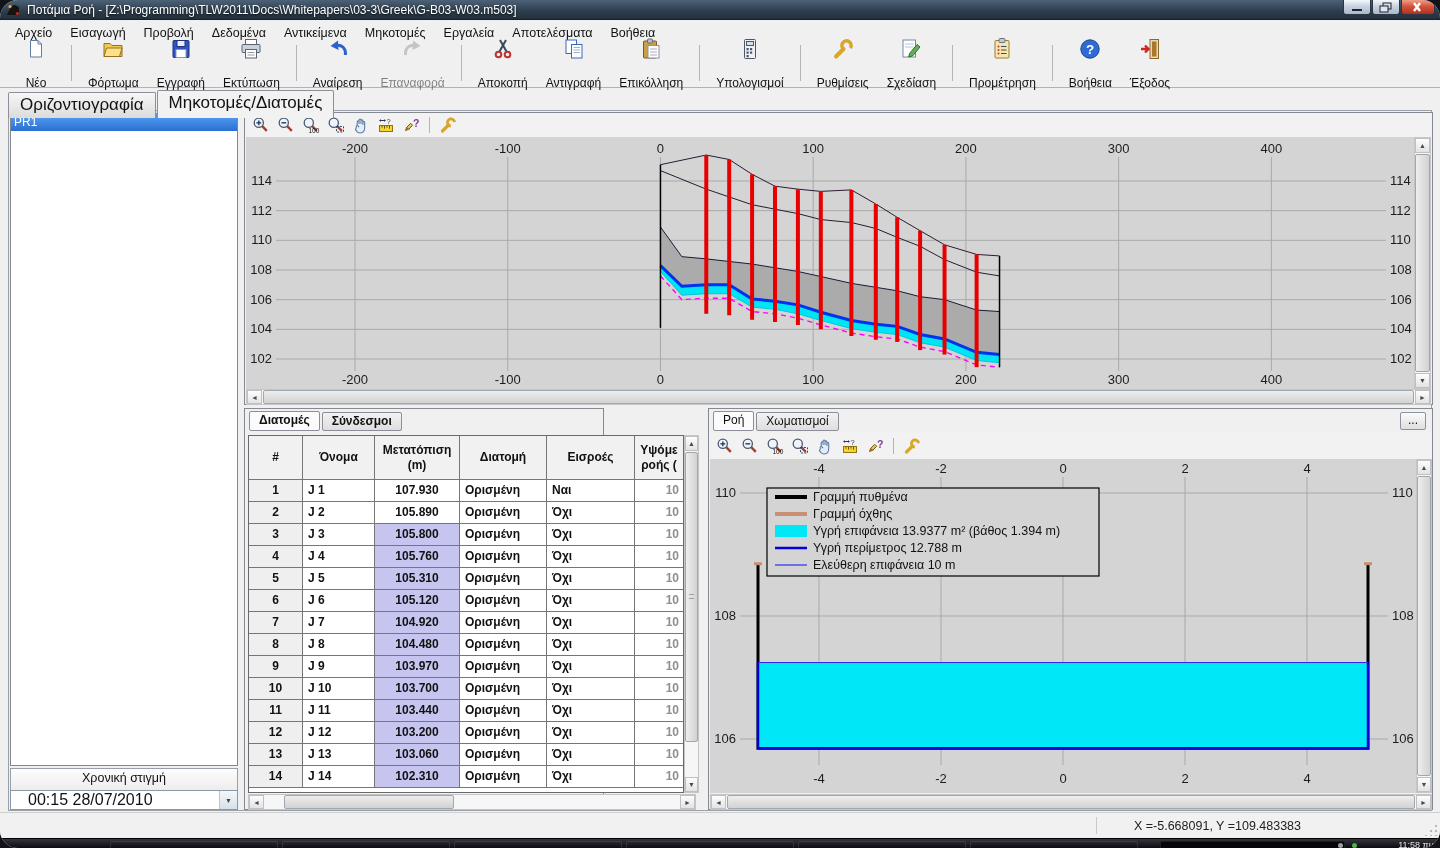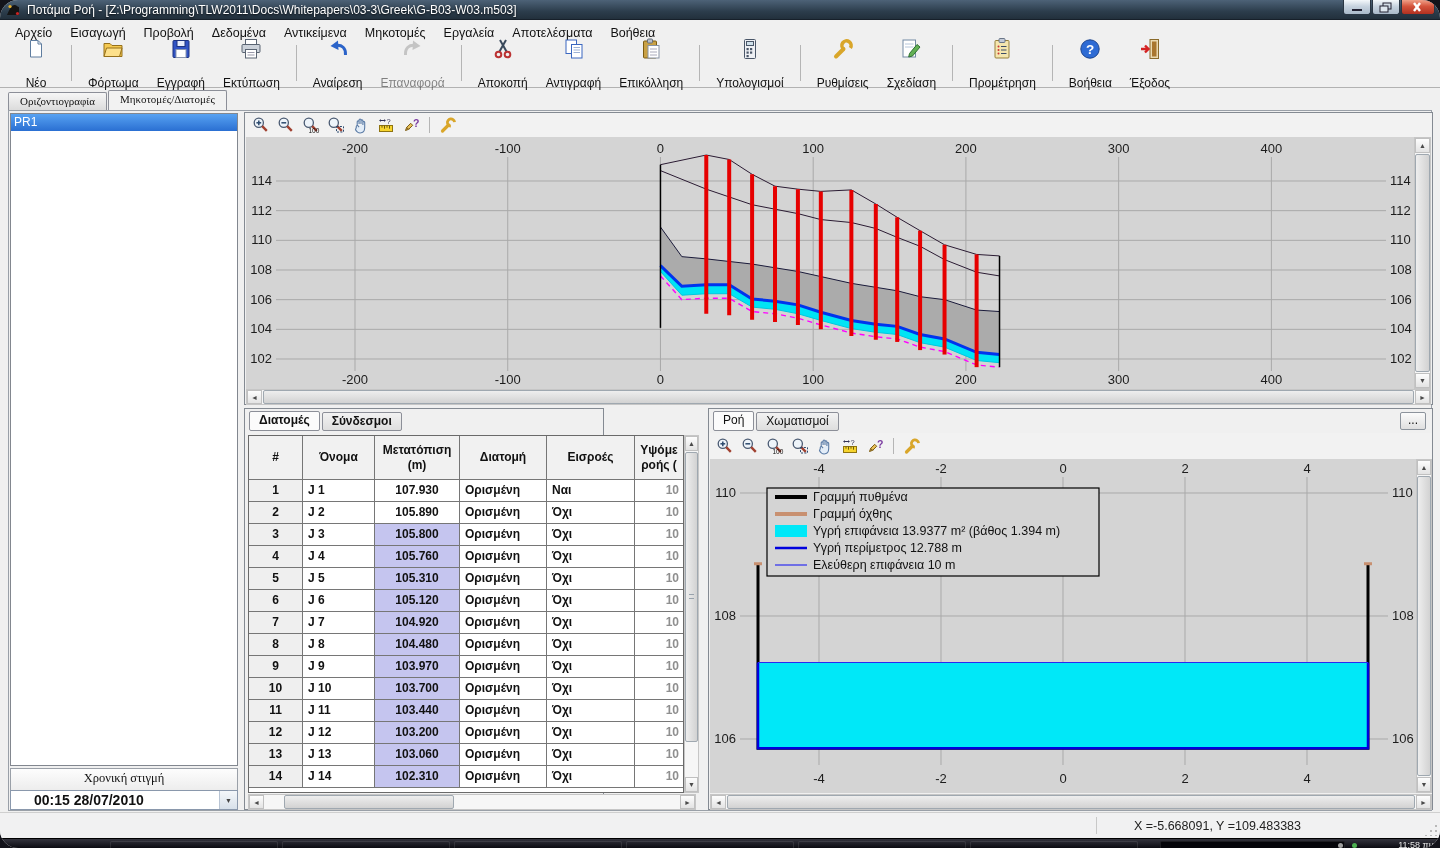--- a/index.html
+++ b/index.html
@@ -24,41 +24,41 @@
   .toolbar{position:absolute;left:0;top:40px;width:1440px;height:48px;background:#f0f0f0;
     border-bottom:1px solid #b2b2b2;display:flex;align-items:stretch;padding:1px 4px 2px 8px;}
   .tb-btn{display:flex;flex-direction:column;align-items:center;justify-content:center;
     min-width:56px;padding:1px 9px 0;font-size:12px;border-radius:3px;cursor:default;}
   .tb-btn .ic{height:24px;display:flex;align-items:flex-end;}
   .tb-btn .lbl{margin-top:15px;white-space:nowrap;}
   .tb-btn.disabled{opacity:.5;filter:grayscale(1);}
   .tb-sep{width:1px;background:#b5b5b5;margin:4px 7px;}
   
   .tabstrip{position:absolute;left:8px;top:90px;height:21px;z-index:6;white-space:nowrap;}
-  .tab{position:relative;display:inline-block;padding:2px 11px 3px;font-size:11px;
+  .tab{position:relative;display:inline-block;padding:2px 11px 3px;font-size:17px;
     background:linear-gradient(#f6f6f6,#dcdcdc);border:1px solid #8c8f98;border-bottom:none;
-    border-radius:2px 2px 0 0;margin-right:1px;cursor:default;vertical-align:bottom;font-family:Liberation Serif, serif;}
+    border-radius:2px 2px 0 0;margin-right:1px;cursor:default;vertical-align:bottom;}
   .tab.active{background:#f2f2f2;padding-bottom:5px;z-index:7;}
   .subtab{position:relative;display:inline-block;padding:1px 9px 2px;font-size:12px;
     background:linear-gradient(#f2f2f2,#dedede);border:1px solid #8c8f98;margin-right:2px;
     border-radius:2px;cursor:default;vertical-align:bottom;}
   .subtab.active{background:#fbfbfb;padding-bottom:3px;}
   
   .pane{position:absolute;left:8px;top:110px;width:1424px;height:701px;background:#f0f0f0;
     border:1px solid #9aA0a8;}
   
   .side-list{position:absolute;left:10px;top:113px;width:228px;height:653px;background:#fff;
     border:1px solid #82878f;overflow:hidden;}
   .list-item{height:17px;line-height:17px;padding-left:3px;font-size:12px;}
   .list-item.selected{background:linear-gradient(#57a2f2,#2a6fd2);color:#fff;}
   .time-btn{position:absolute;left:10px;top:768px;width:228px;height:32px;border:1px solid #9aa0a8;
-    background:linear-gradient(#fdfdfd,#e6e6e6);text-align:center;line-height:18px;font-size:12.5px;font-family:Liberation Serif, serif;}
+    background:linear-gradient(#fdfdfd,#e6e6e6);text-align:center;line-height:18px;font-size:12.5px;}
   .time-combo{position:absolute;left:10px;top:790px;width:228px;height:20px;border:1px solid #8a98ac;
     background:#fff;display:flex;align-items:center;}
-  .time-combo .val{flex:1;padding-left:23px;font-size:14px;white-space:nowrap;font-weight:bold;}
+  .time-combo .val{flex:1;padding-left:17px;font-size:16px;white-space:nowrap;}
   .combo-btn{width:18px;height:18px;border-left:1px solid #b8c4d4;display:flex;align-items:center;
     justify-content:center;font-size:7px;color:#444;background:linear-gradient(#f4f7fa,#d7e0ea);}
   
   .panel{position:absolute;background:#f0f0f0;border:1px solid #848a92;}
   .chart1{left:244px;top:112px;width:1189px;height:293px;}
   .panel2{left:244px;top:408px;width:360px;height:402px;font-weight:bold;}
   .panel3{left:708px;top:408px;width:725px;height:402px;}
   .chart-toolbar{position:absolute;left:0;top:0;right:0;height:24px;background:#f2f2f2;
     display:flex;align-items:center;padding-left:6px;gap:5px;}
   .panel3 .chart-toolbar{top:24px;height:26px;}

